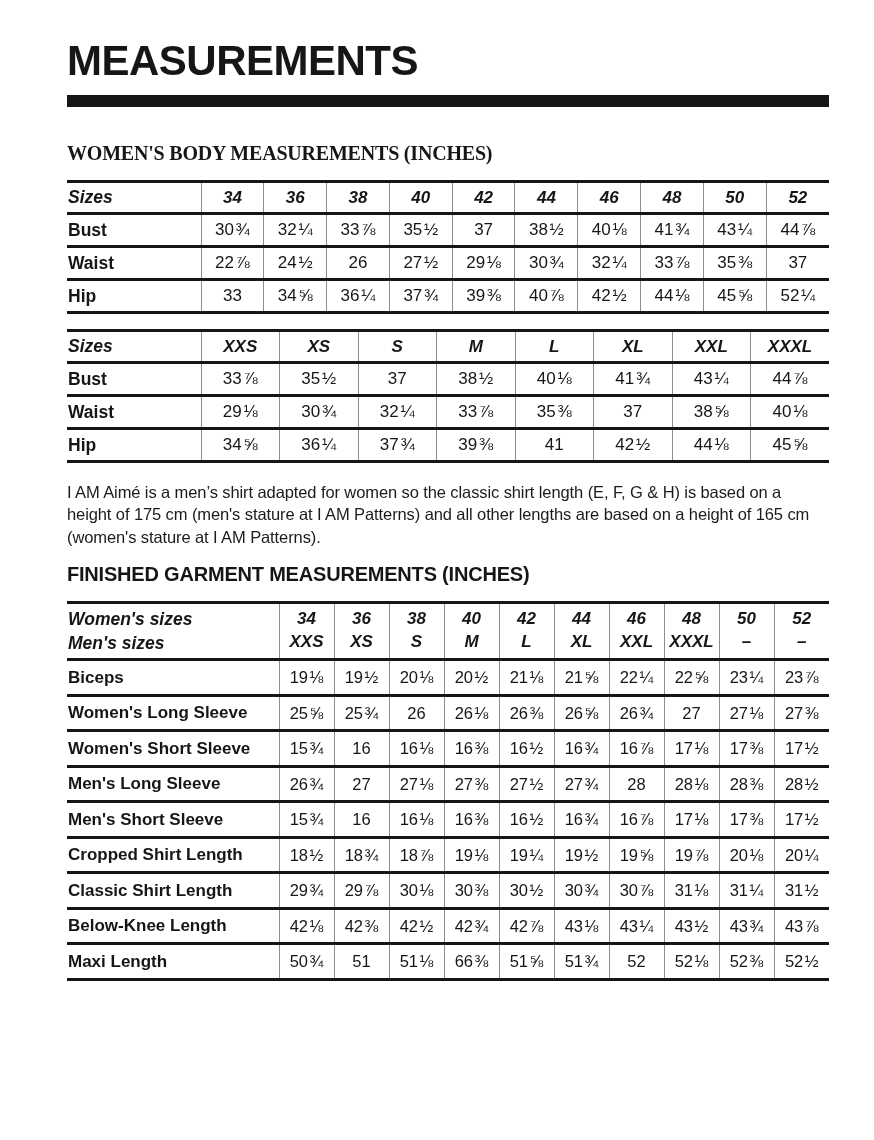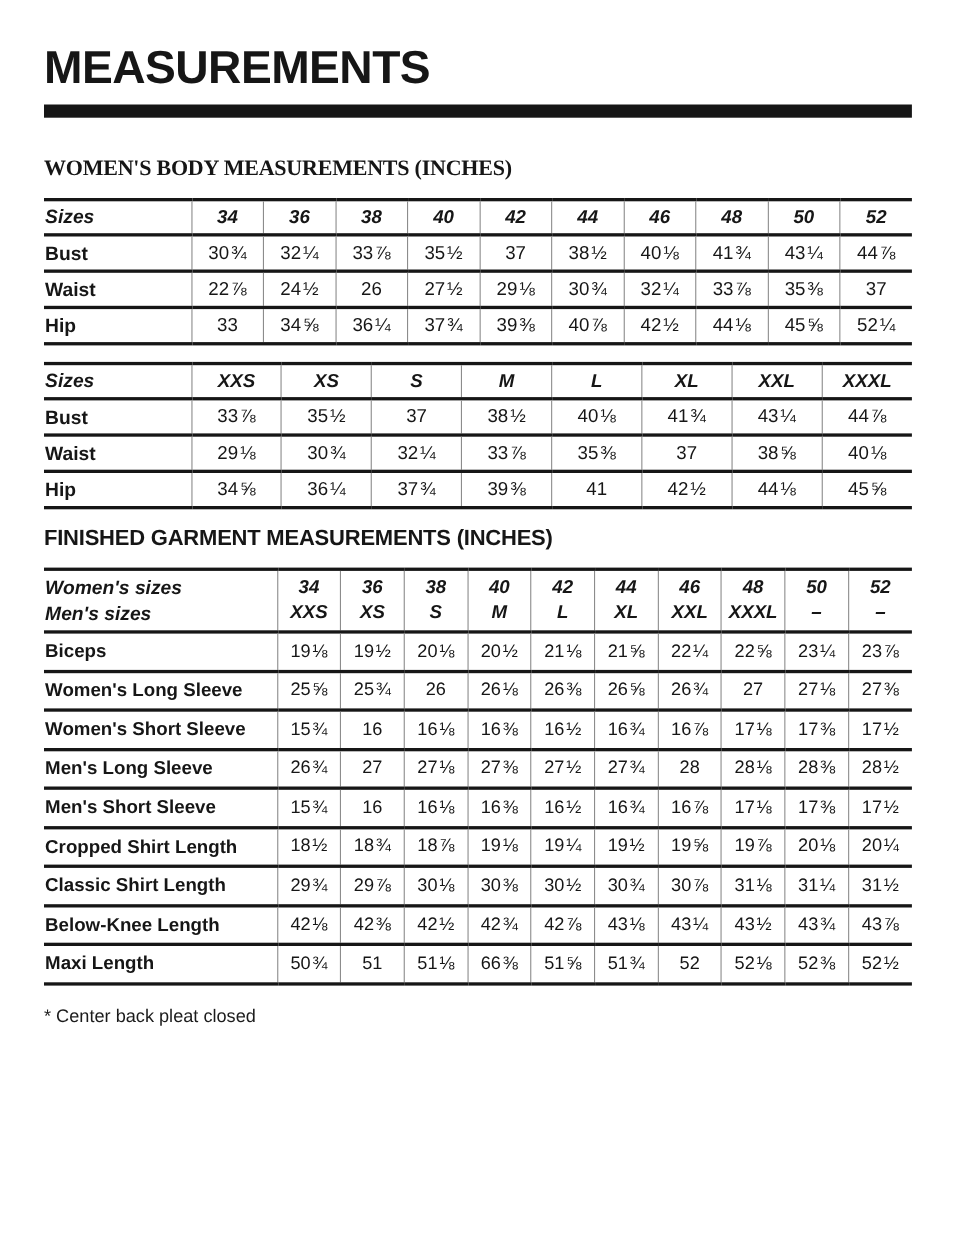--- a/index.html
+++ b/index.html
@@ -9,21 +9,21 @@
   }
   body {
     width: 874px;
     height: 1140px;
     overflow: hidden;
     color: #161616;
     font-family: "Liberation Sans", sans-serif;
     -webkit-font-smoothing: antialiased;
   }
   .page {
-    padding: 40px 45px 0 40px;
+    padding: 40px 45px 0 67px;
     box-sizing: border-box;
   }
   .doc-title {
     font-size: 42px;
     line-height: 1.0;
     font-weight: 700;
     letter-spacing: -0.5px;
     margin: 0;
     color: #161616;
   }
@@ -286,20 +286,21 @@
           <td class="val">37 ¾</td>
           <td class="val">39 ⅜</td>
           <td class="val">41</td>
           <td class="val">42 ½</td>
           <td class="val">44 ⅛</td>
           <td class="val">45 ⅝</td>
         </tr>
       </tbody>
     </table>
 
+  <p class="note-paragraph">I AM Aimé is a men’s shirt adapted for women so the classic shirt length (E, F, G &amp; H) is based on a height of 175 cm (men's stature at I AM Patterns) and all other lengths are based on a height of 165 cm (women's stature at I AM Patterns).</p>
 
   <h2 class="section-heading" id="heading-finished">FINISHED GARMENT MEASUREMENTS (INCHES)</h2>
   <table class="mtable" id="finished-table">
       <colgroup>
         <col style="width: 212px;">
         <col>
         <col>
         <col>
         <col>
         <col>
@@ -471,15 +472,14 @@
           <td class="val">51 ⅝</td>
           <td class="val">51 ¾</td>
           <td class="val">52</td>
           <td class="val">52 ⅛</td>
           <td class="val">52 ⅜</td>
           <td class="val">52 ½</td>
         </tr>
       </tbody>
     </table>
 
-  <p class="footnote">* Center back pleat closed</p>
 
 </div>
 
 </body></html>

